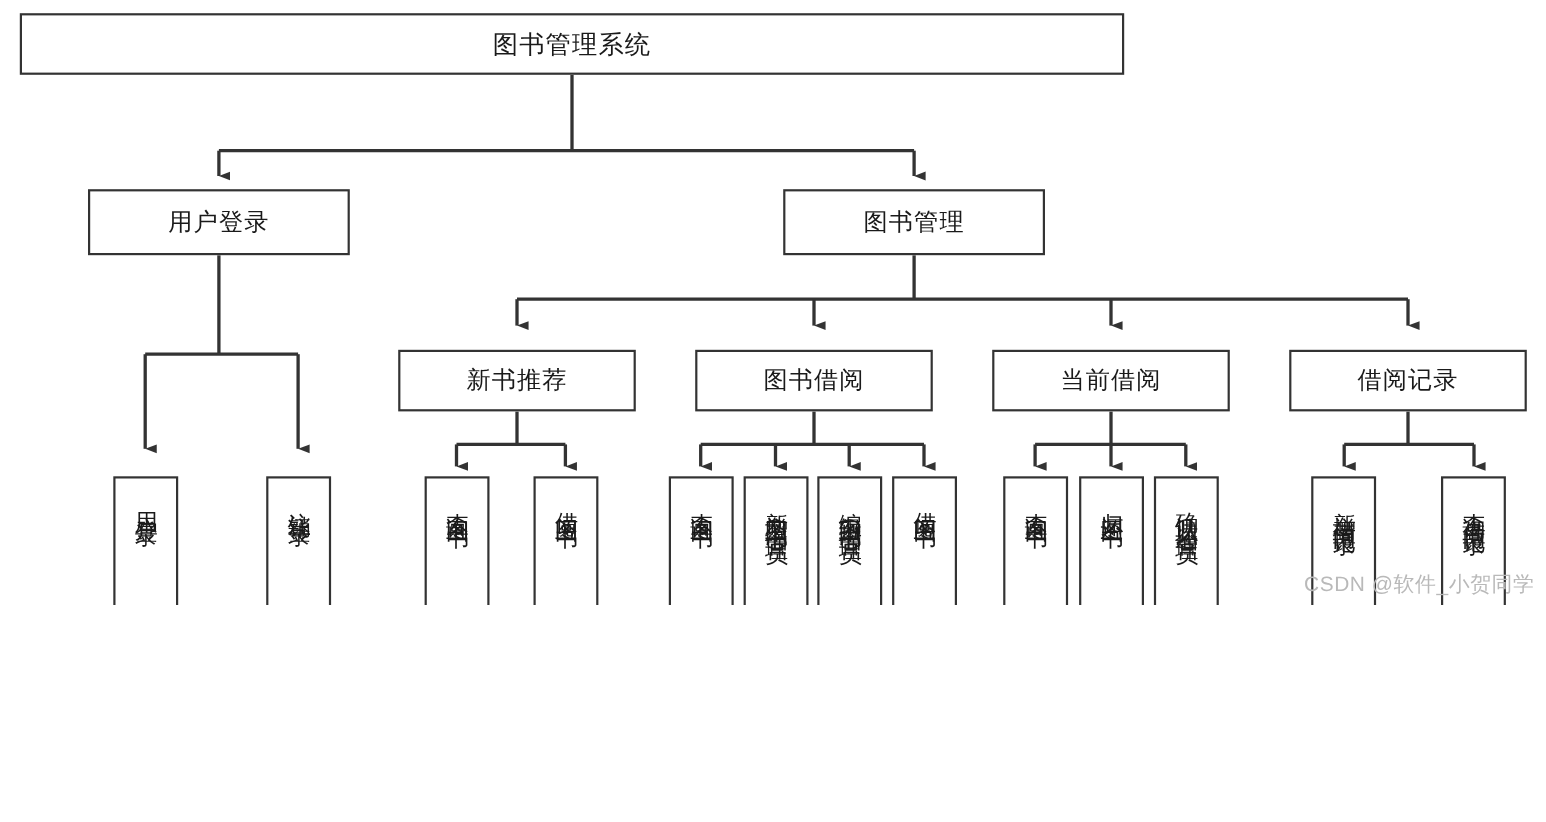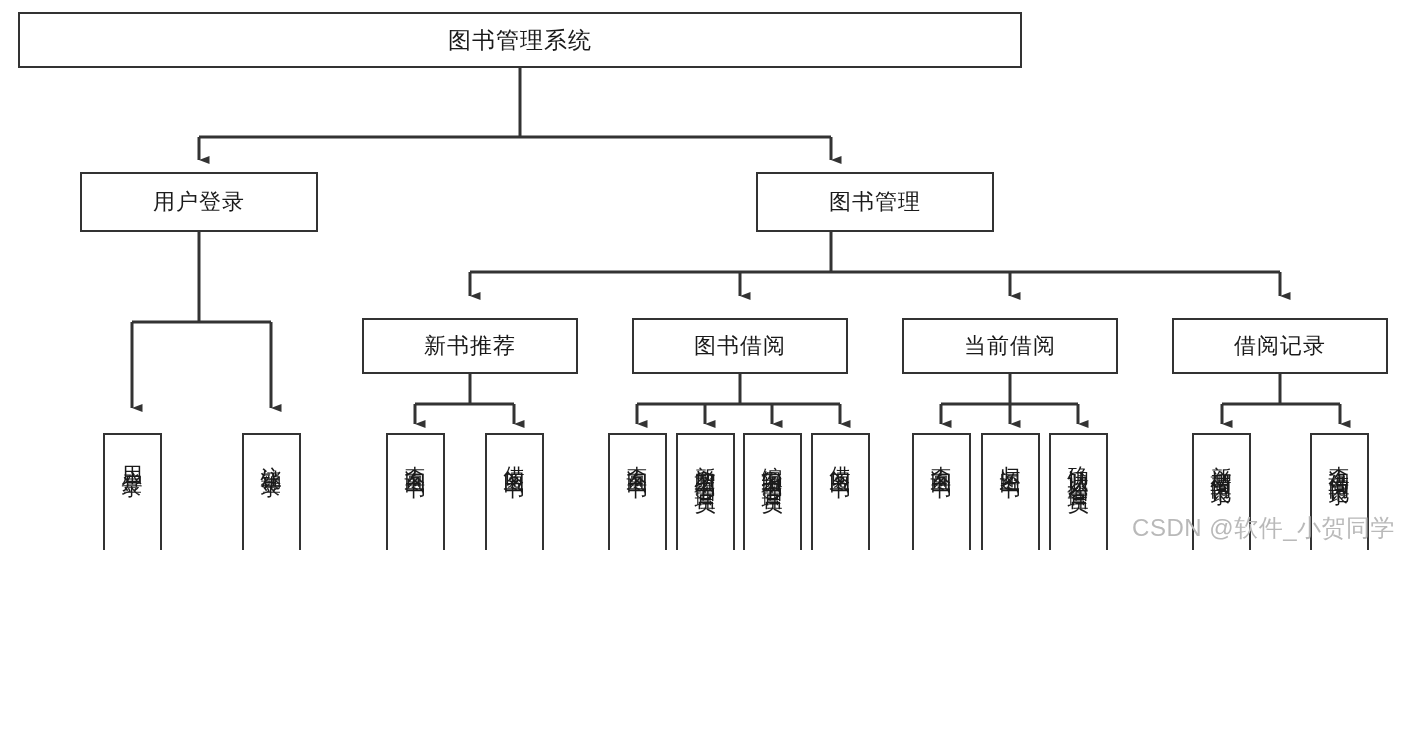--- a/index.html
+++ b/index.html
@@ -58,21 +58,21 @@
     text-orientation: upright;
     font-size: 21px;
     letter-spacing: 4px;
     line-height: 1;
     white-space: nowrap;
   }
   #watermark {
     position: absolute;
     right: 10px;
     bottom: 6px;
-    font-size: 24px;
+    font-size: 19px;
     color: #b9b9b9;
     letter-spacing: 0.5px;
     z-index: 5;
     white-space: nowrap;
     margin-left: 34px;
   }
 </style>
 </head>
 <body>
 
@@ -129,21 +129,21 @@
     </g>
   </svg>
 
   <div class="node root" style="left:18px; top:12px; width:1004px; height:56px;">
     <span class="node-label">图书管理系统</span>
   </div>
 
   <div class="node" style="left:80px; top:172px; width:238px; height:60px;">
     <span class="node-label">用户登录</span>
   </div>
-  <div class="node" style="left:712px; top:172px; width:238px; height:60px;margin-left:44px;">
+  <div class="node" style="left:712px; top:172px; width:238px; height:60px;">
     <span class="node-label">图书管理</span>
   </div>
 
   <div class="node" style="left:362px; top:318px; width:216px; height:56px;">
     <span class="node-label">新书推荐</span>
   </div>
   <div class="node" style="left:632px; top:318px; width:216px; height:56px;">
     <span class="node-label">图书借阅</span>
   </div>
   <div class="node" style="left:1172px; top:318px; width:216px; height:56px;">

